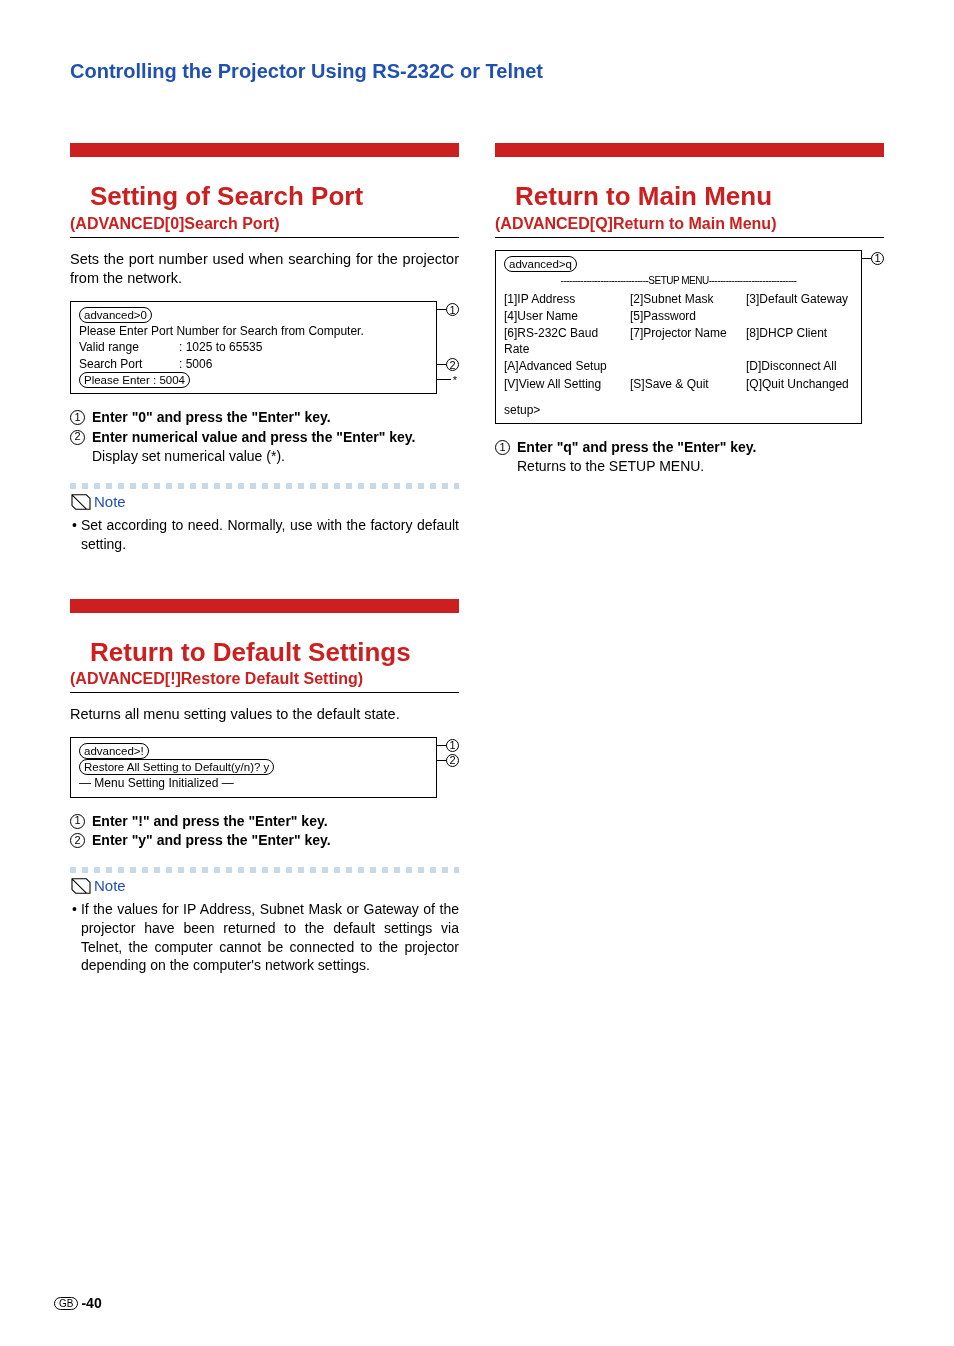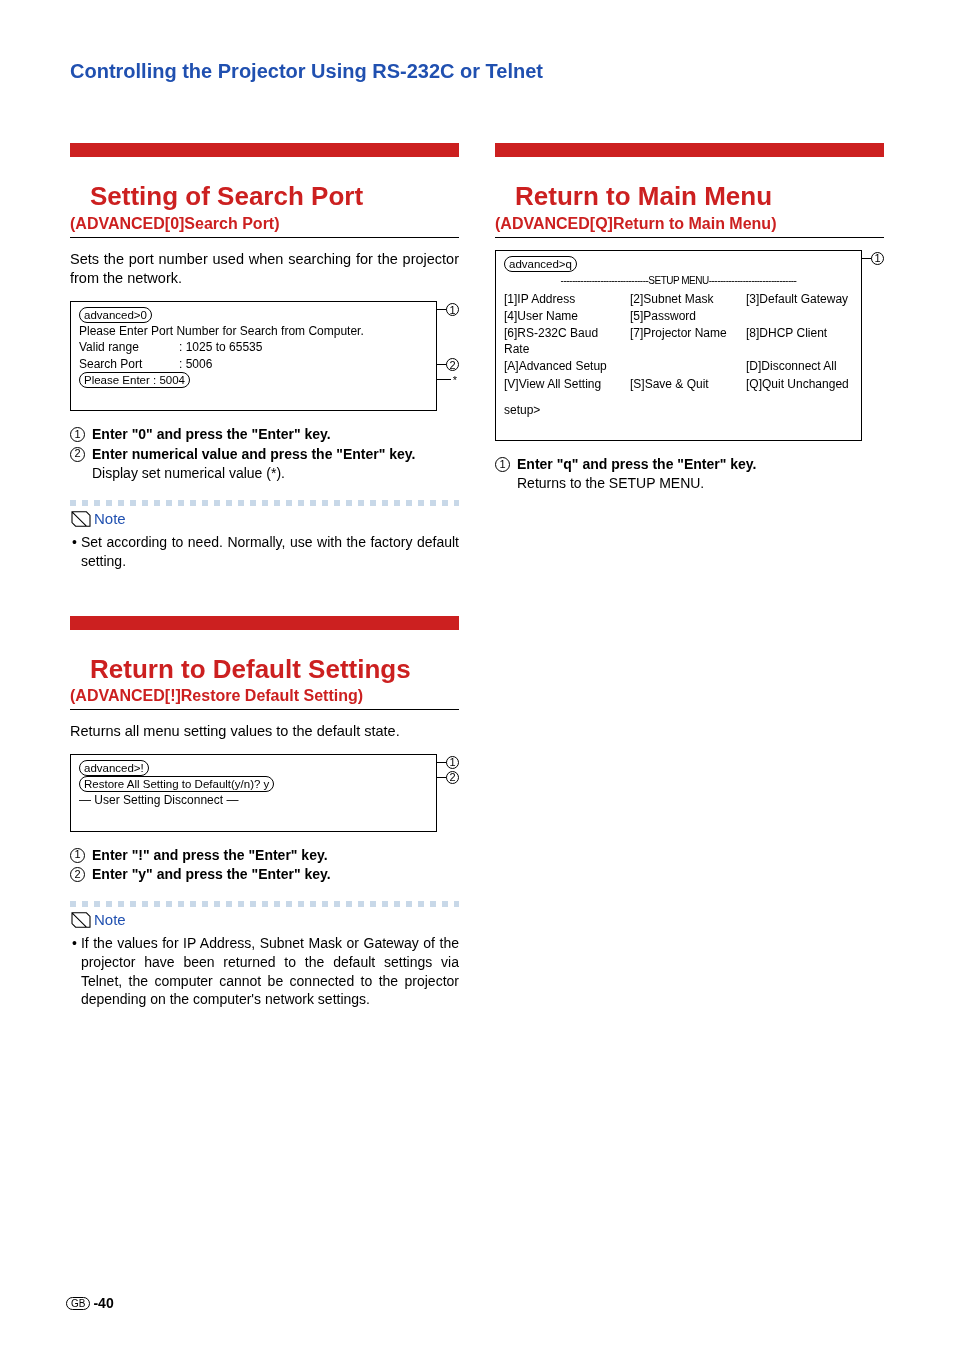--- a/index.html
+++ b/index.html
@@ -64,21 +64,21 @@
     
     .body-text {
       font-size: 14.5px;
       line-height: 1.35;
       text-align: justify;
       margin-bottom: 12px;
     }
     
     .terminal-box {
       border: 1px solid #000;
-      padding: 5px 8px 22px 8px;
+      padding: 5px 8px 5px 8px;
       font-family: Arial, sans-serif;
       font-size: 12px;
       line-height: 1.35;
       position: relative;
       margin-bottom: 14px;
     }
     
     .terminal-row {
       display: flex;
     }
@@ -190,21 +190,21 @@
     
     .menu-header-line {
       font-size: 10px;
       margin: 2px 0 3px 0;
       white-space: pre;
     }
     
     .page-footer {
       position: absolute;
       bottom: 35px;
-      left: 66px;
+      left: 54px;
       font-size: 14px;
       font-weight: bold;
       display: flex;
       align-items: center;
       gap: 3px;
     }
     
     .gb-oval {
       border: 1px solid #000;
       border-radius: 10px;
@@ -290,21 +290,21 @@
       <div class="red-bar"></div>
       <div class="section-heading">Return to Default Settings</div>
       <div class="section-subheading">(ADVANCED[!]Restore Default Setting)</div>
       <div class="heading-underline"></div>
       <div class="body-text">Returns all menu setting values to the default state.</div>
 
       <div style="position:relative;margin-top:7px;">
         <div class="terminal-box" style="margin-right:22px;">
           <div><span class="chip">advanced&gt;!</span></div>
           <div><span class="chip">Restore All Setting to Default(y/n)? y</span></div>
-          <div>— User Setting Disconnect —</div>
+          <div>— Menu Setting Initialized —</div>
         </div>
         <div class="callout-line" style="top:8px; right:8px; width:14px;"></div>
         <div class="callout" style="top:2px; right:0;">1</div>
         <div class="callout-line" style="top:23px; right:8px; width:14px;"></div>
         <div class="callout" style="top:17px; right:0;">2</div>
       </div>
 
       <ul class="instruction-list">
         <li>
           <span class="circle-num">1</span>

